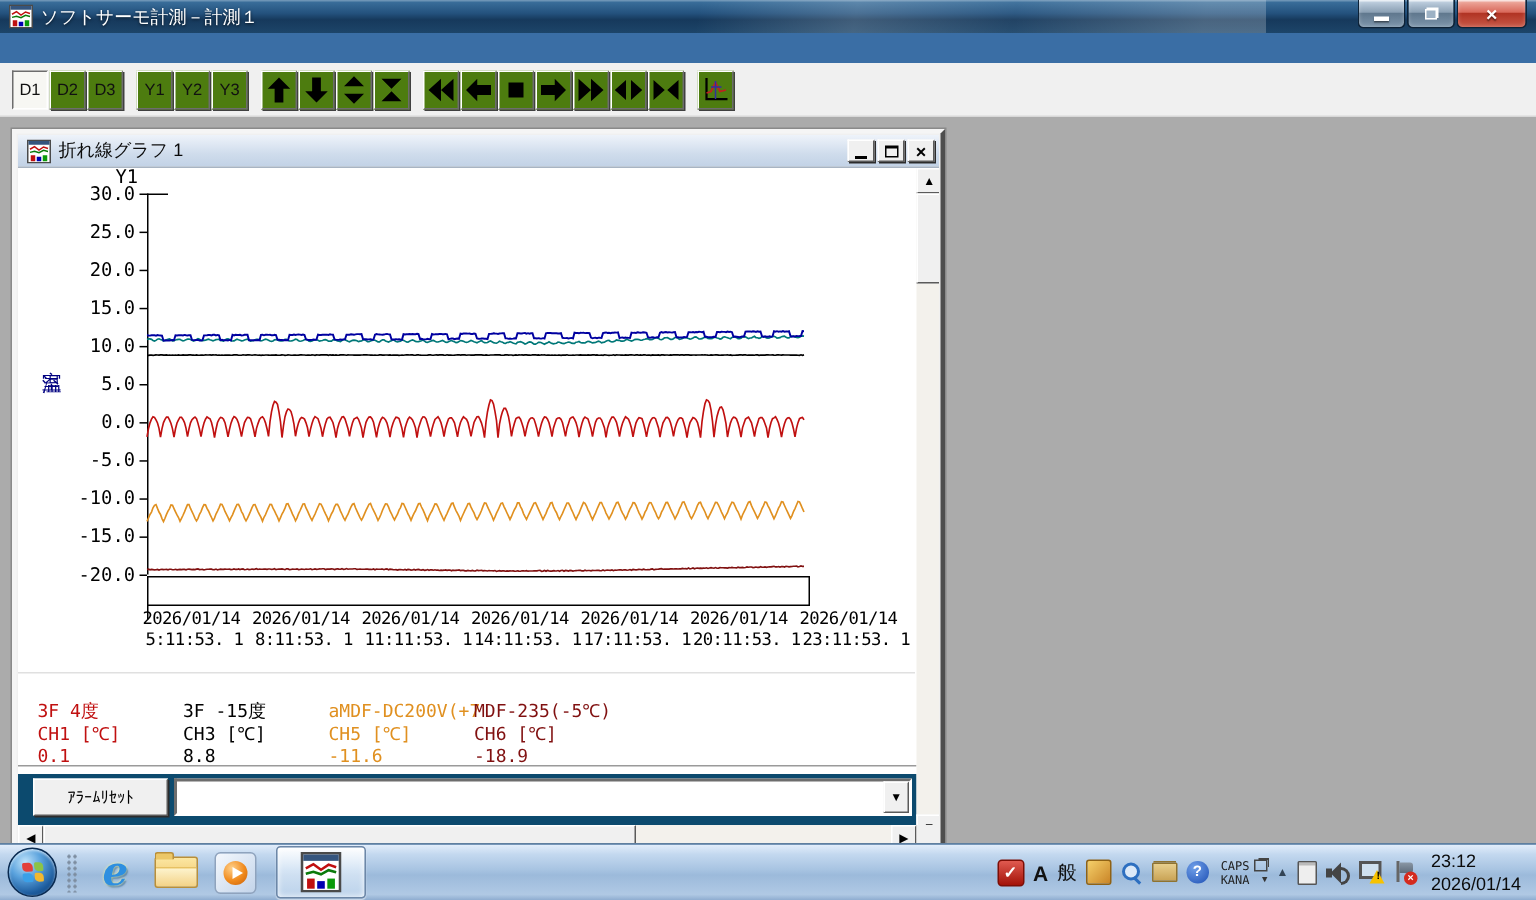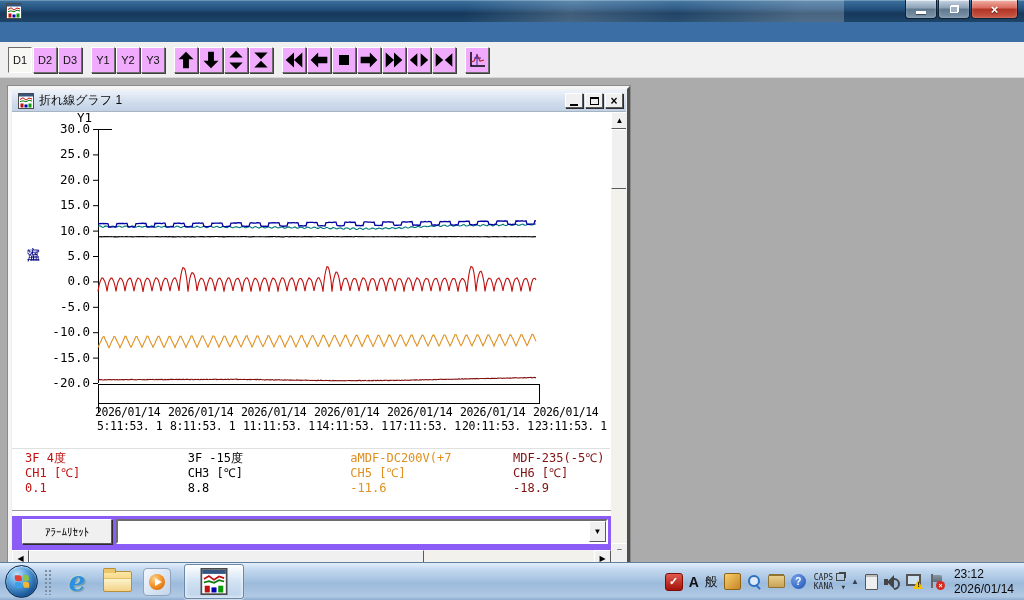--- a/index.html
+++ b/index.html
@@ -27,21 +27,21 @@
   .glyph-restore .b2{position:absolute;left:0;bottom:0;width:6px;height:5px;border:1px solid #fff;background:#9db2c5;}
   .glyph-x{font-size:13px;font-weight:bold;line-height:1;text-shadow:0 1px 1px rgba(0,0,0,.5);}
 
   .menubar{position:absolute;left:0;top:22px;width:1024px;height:20px;background:#f0f0f0;border-bottom:1px solid #e3e3e3;
     display:flex;align-items:center;font-size:12px;color:#111;}
   .menu-item{padding:2px 7px;white-space:nowrap;}
 
   .toolbar{position:absolute;left:0;top:42px;width:1024px;height:36px;background:#f0f0f0;border-bottom:1px solid #d8d8d8;
     display:flex;align-items:center;padding-left:8px;box-sizing:border-box;}
   .tb-group{display:flex;margin-right:8px;}
-  .tb-btn{width:24px;height:26px;background:#f0abfc;border:1px solid;border-color:#ffffff #6d6d6d #6d6d6d #ffffff;
+  .tb-btn{width:24px;height:26px;background:#4d7c0f;border:1px solid;border-color:#ffffff #6d6d6d #6d6d6d #ffffff;
     box-shadow:1px 1px 0 #404040;display:flex;align-items:center;justify-content:center;
     font-size:11px;color:#111;margin-right:1px;box-sizing:border-box;}
   .tb-btn.pressed{border-color:#6d6d6d #ffffff #ffffff #6d6d6d;box-shadow:none;background:#f7f7f3;}
   .tb-btn svg{display:block;}
 
   
   .mdi{position:absolute;left:0;top:78px;width:1024px;height:484px;background:#ababab;overflow:hidden;padding-left:32px;}
 
   
   .child-window{position:absolute;left:8px;top:8px;width:622px;height:520px;background:#f0f0f0;
@@ -59,27 +59,27 @@
   .child-content{position:absolute;left:1px;top:23px;right:1px;bottom:1px;background:#fff;overflow:hidden;}
 
   #chart-svg{position:absolute;left:0;top:0;}
   .ytick{font:12.5px "DejaVu Sans Mono",monospace;fill:#000;}
   .ytitle{font:12.5px "DejaVu Sans Mono",monospace;fill:#000;}
   .xtick{font:11.5px "DejaVu Sans Mono",monospace;fill:#000;letter-spacing:-0.4px;}
   .y-axis-label{position:absolute;left:12px;top:124px;writing-mode:vertical-rl;text-orientation:upright;
     font:13px "DejaVu Sans Mono",monospace;color:#000080;letter-spacing:3px;}
 
   .legend-line{position:absolute;left:0;top:336px;width:598px;height:1px;background:#e0e0e0;}
-  #legend{position:absolute;left:13px;top:339px;width:585px;height:52px;display:flex;overflow:hidden;justify-content:space-between;}
+  #legend{position:absolute;left:13px;top:355px;width:585px;height:52px;display:flex;overflow:hidden;}
   .legend-col{width:97px;flex:none;font:12px/15px "DejaVu Sans Mono",monospace;white-space:nowrap;overflow:visible;}
   .legend-col div{white-space:nowrap;}
 
   .groove{position:absolute;left:0;top:398px;width:599px;height:2px;border-top:1px solid #9a9a9a;border-bottom:1px solid #ffffff;}
 
-  .alarm-row{position:absolute;left:0;top:404px;width:599px;height:44px;background:#8b5cf6;}
+  .alarm-row{position:absolute;left:0;top:404px;width:599px;height:44px;background:#0c4a6e;}
   .alarm-btn{position:absolute;left:10px;top:3px;width:90px;height:25px;background:#f0f0f0;
     border:1px solid;border-color:#ffffff #5a5a5a #5a5a5a #ffffff;box-shadow:1px 1px 0 #2c2c2c;
     font-size:11px;color:#000;display:flex;align-items:center;justify-content:center;box-sizing:border-box;}
   .alarm-combo{position:absolute;left:104px;top:3px;width:492px;height:25px;background:#fff;
     border:2px solid;border-color:#6d6d6d #ffffff #ffffff #6d6d6d;box-sizing:border-box;}
   .combo-text{position:absolute;left:3px;top:3px;font-size:11px;color:#000;}
   .combo-arrow{position:absolute;right:0;top:0;width:17px;height:21px;background:#f0f0f0;
     border:1px solid;border-color:#ffffff #5a5a5a #5a5a5a #ffffff;display:flex;align-items:center;justify-content:center;
     font-size:8px;color:#000;box-sizing:border-box;}
 
@@ -159,20 +159,21 @@
       <div class="glass"></div>
       <svg class="app-icon16" viewBox="0 0 16 16">
         <rect x="0.5" y="0.5" width="15" height="15" fill="#fff" stroke="#4a4a4a"></rect>
         <rect x="1" y="1" width="14" height="2.5" fill="#35557e"></rect>
         <polyline points="2,6.5 5,4.8 8,7 11,5 14,6" stroke="#c01010" fill="none" stroke-width="1"></polyline>
         <polyline points="2,8.6 5,7.8 8,8.8 11,7.2 14,8" stroke="#0a7a0a" fill="none" stroke-width="1"></polyline>
         <rect x="2.5" y="10.5" width="3" height="4" fill="#c01010"></rect>
         <rect x="6.5" y="11.5" width="3" height="3" fill="#0000b0"></rect>
         <rect x="10.5" y="10.5" width="3" height="4" fill="#0a9a0a"></rect>
       </svg>
+      <span class="title-text">ソフトサーモ計測－計測１</span>
       <div class="cap-btns">
         <div class="cap-btn">
             <span class="glyph-min"></span>
           </div>
         <div class="cap-btn">
             <span class="glyph-restore">
               <span class="b1"></span>
               <span class="b2"></span>
             </span>
           </div>

